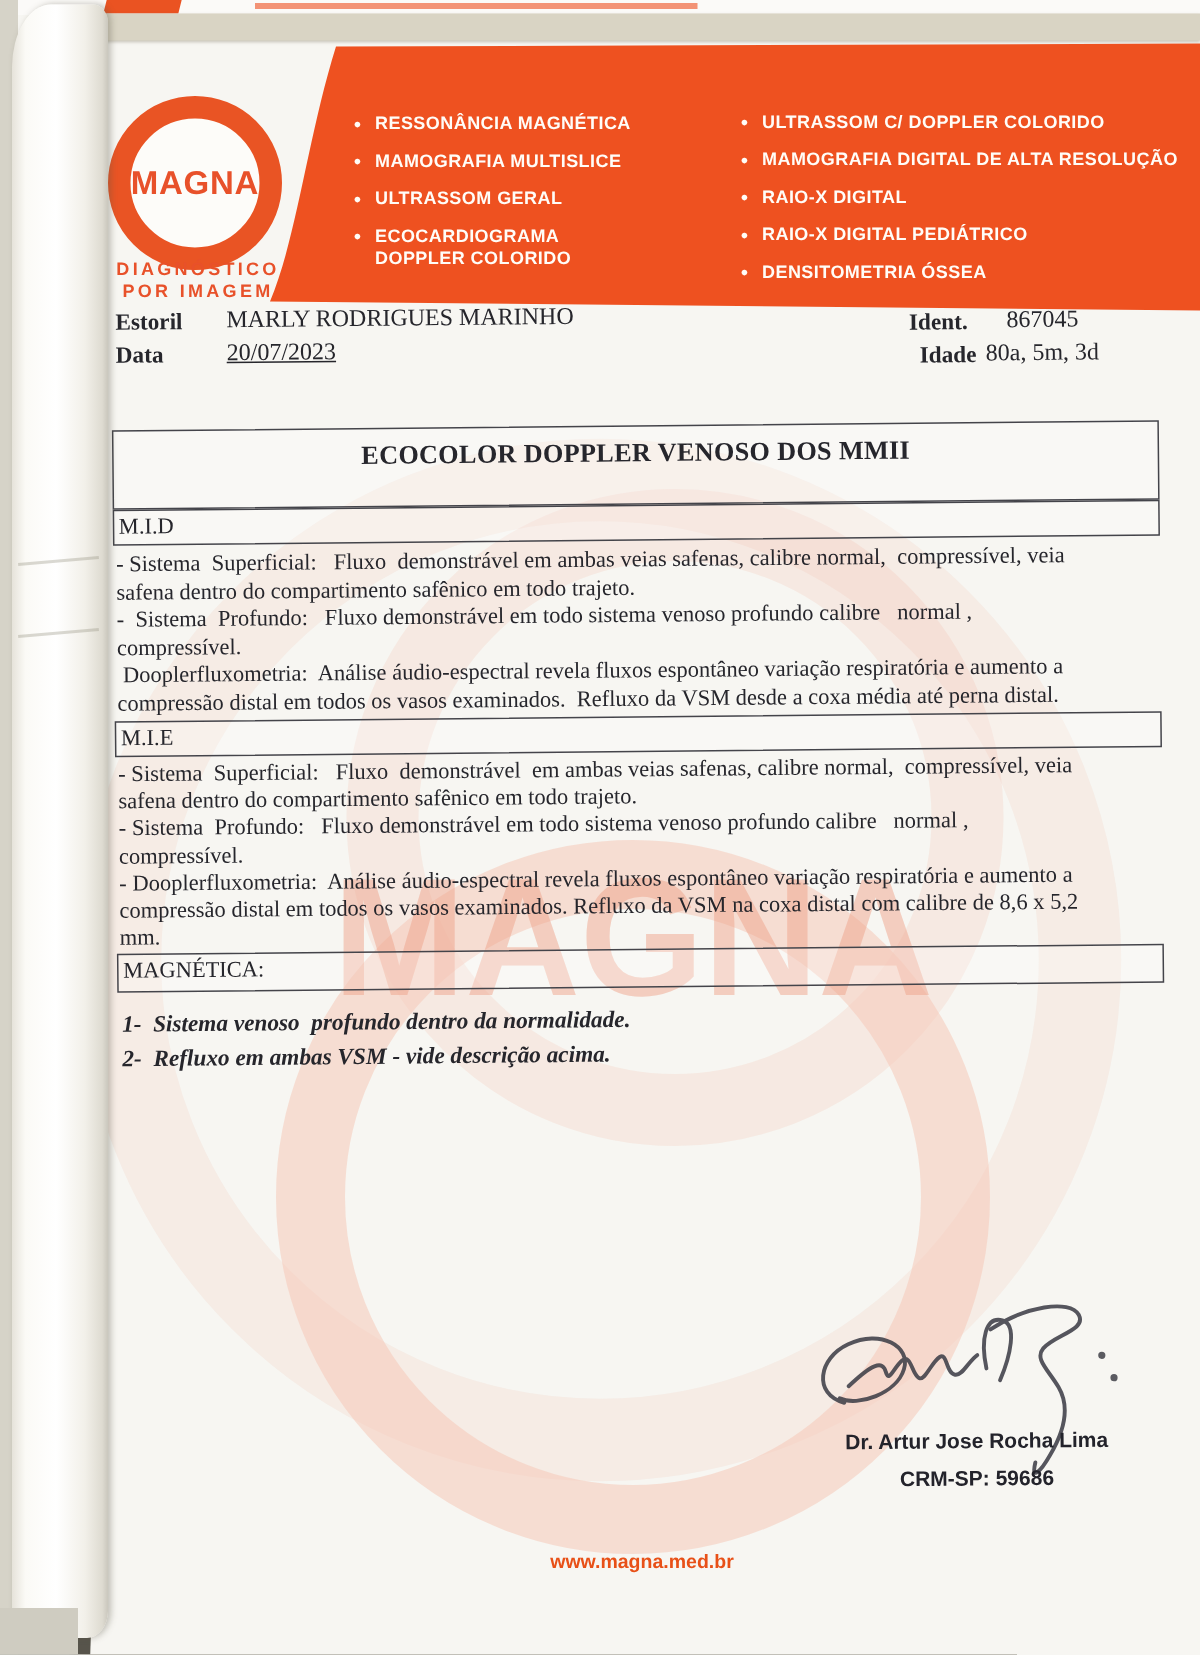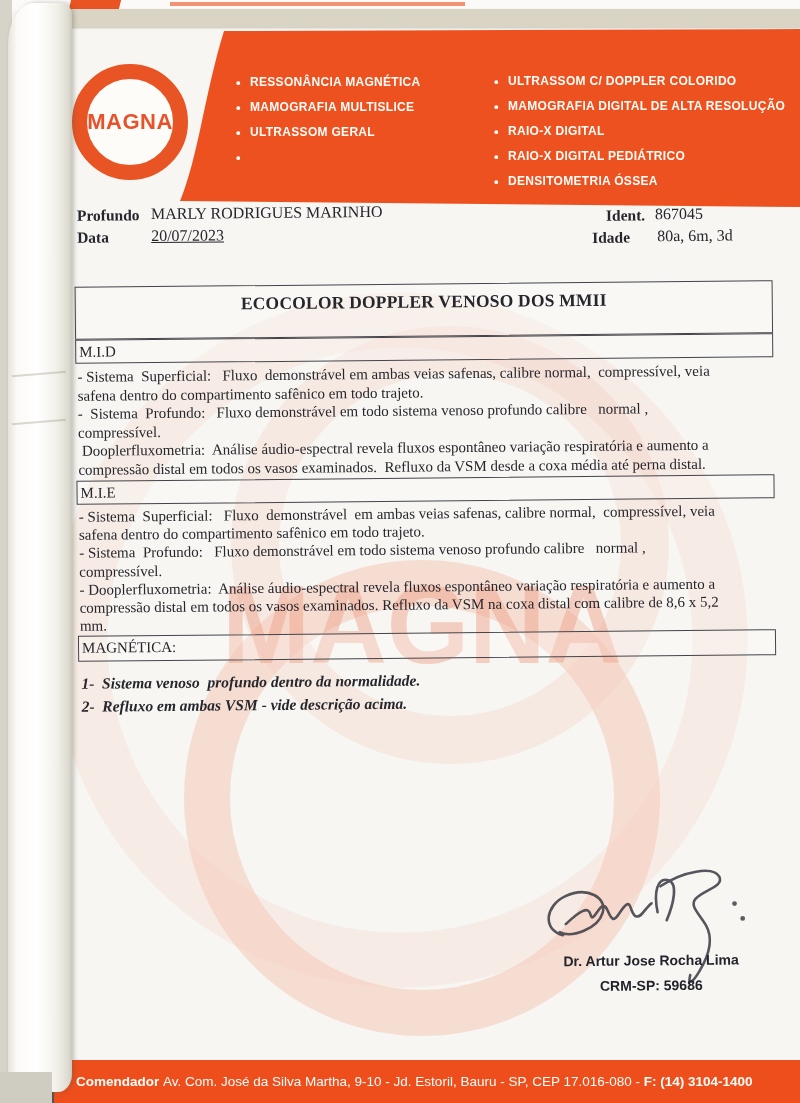--- a/index.html
+++ b/index.html
@@ -105,20 +105,22 @@
     <div class="svc-item">
       <span class="svc-bullet">•</span>
       <span class="svc-text">MAMOGRAFIA MULTISLICE</span>
     </div>
     <div class="svc-item">
       <span class="svc-bullet">•</span>
       <span class="svc-text">ULTRASSOM GERAL</span>
     </div>
     <div class="svc-item">
       <span class="svc-bullet">•</span>
+      <span class="svc-text">ECOCARDIOGRAMA
+DOPPLER COLORIDO</span>
     </div>
   </div>
 
   <div class="abs svc-col svc-right">
     <div class="svc-item">
       <span class="svc-bullet">•</span>
       <span class="svc-text">ULTRASSOM C/ DOPPLER COLORIDO</span>
     </div>
     <div class="svc-item">
       <span class="svc-bullet">•</span>
@@ -134,31 +136,35 @@
     </div>
     <div class="svc-item">
       <span class="svc-bullet">•</span>
       <span class="svc-text">DENSITOMETRIA ÓSSEA</span>
     </div>
   </div>
 
   <div class="abs logo-ring">
     <span class="logo-word">MAGNA</span>
   </div>
+  <div class="abs logo-tag">
+    <div>DIAGNÓSTICO</div>
+    <div>POR IMAGEM</div>
+  </div>
 
   <div class="abs content">
 
-    <span class="abs plabel" style="left:78px;top:207px;">Profundo</span>
+    <span class="abs plabel" style="left:78px;top:207px;">Estoril</span>
     <span class="abs pval" style="left:152px;top:206px;">MARLY RODRIGUES MARINHO</span>
     <span class="abs plabel" style="left:78px;top:229px;">Data</span>
     <span class="abs pval" style="left:152px;top:228px;text-decoration:underline;">20/07/2023</span>
     <span class="abs plabel" style="left:607px;top:212px;">Ident.</span>
-    <span class="abs pval" style="left:656px;top:211px;">867045</span>
-    <span class="abs plabel" style="left:593px;top:234px;">Idade</span>
-    <span class="abs pval" style="left:658px;top:233px;">80a, 6m, 3d</span>
+    <span class="abs pval" style="left:672px;top:211px;">867045</span>
+    <span class="abs plabel" style="left:614px;top:234px;">Idade</span>
+    <span class="abs pval" style="left:658px;top:233px;">80a, 5m, 3d</span>
 
     <div class="abs box title-box">
       <div class="title-text">ECOCOLOR DOPPLER VENOSO DOS MMII</div>
     </div>
 
     <div class="abs box strip" style="top:340px;">
       <span>M.I.D</span>
     </div>
     <div class="abs body-text" style="top:368px;">
       <p>- Sistema  Superficial:   Fluxo  demonstrável em ambas veias safenas, calibre normal,  compressível, veia
@@ -197,24 +203,22 @@
         <path d="M 147 46 C 143 26 147 11 158 14 C 168 17 163 38 156 54"></path>
         <path d="M 150 20 C 173 5 203 0 209 11 C 214 21 193 24 185 33 C 179 40 188 47 195 59 C 203 73 198 89 189 104 C 182 116 176 121 179 109"></path>
       </g>
       <circle cx="224" cy="38" r="2.4" fill="#3f3f48" opacity="0.85"></circle>
       <circle cx="232" cy="53" r="2.4" fill="#3f3f48" opacity="0.85"></circle>
     </svg>
     <div class="abs doc-name">Dr. Artur Jose Rocha Lima</div>
     <div class="abs doc-crm">CRM-SP: 59686</div>
   </div>
 
+  <div class="abs site">www.magna.med.br</div>
   <div class="abs dark-wedge"></div>
-  <div class="abs footer-bar">
-    <b>Comendador </b><span>Av. Com. José da Silva Martha, 9-10 - Jd. Estoril, Bauru - SP, CEP 17.016-080 - </span><b>F: (14) 3104-1400</b>
-  </div>
 
   <div class="abs curl">
     <div class="crease" style="top:370px;"></div>
     <div class="crease" style="top:418px;"></div>
   </div>
   <div class="abs corner-grey"></div>
 
 </div>
 
 </body></html>

